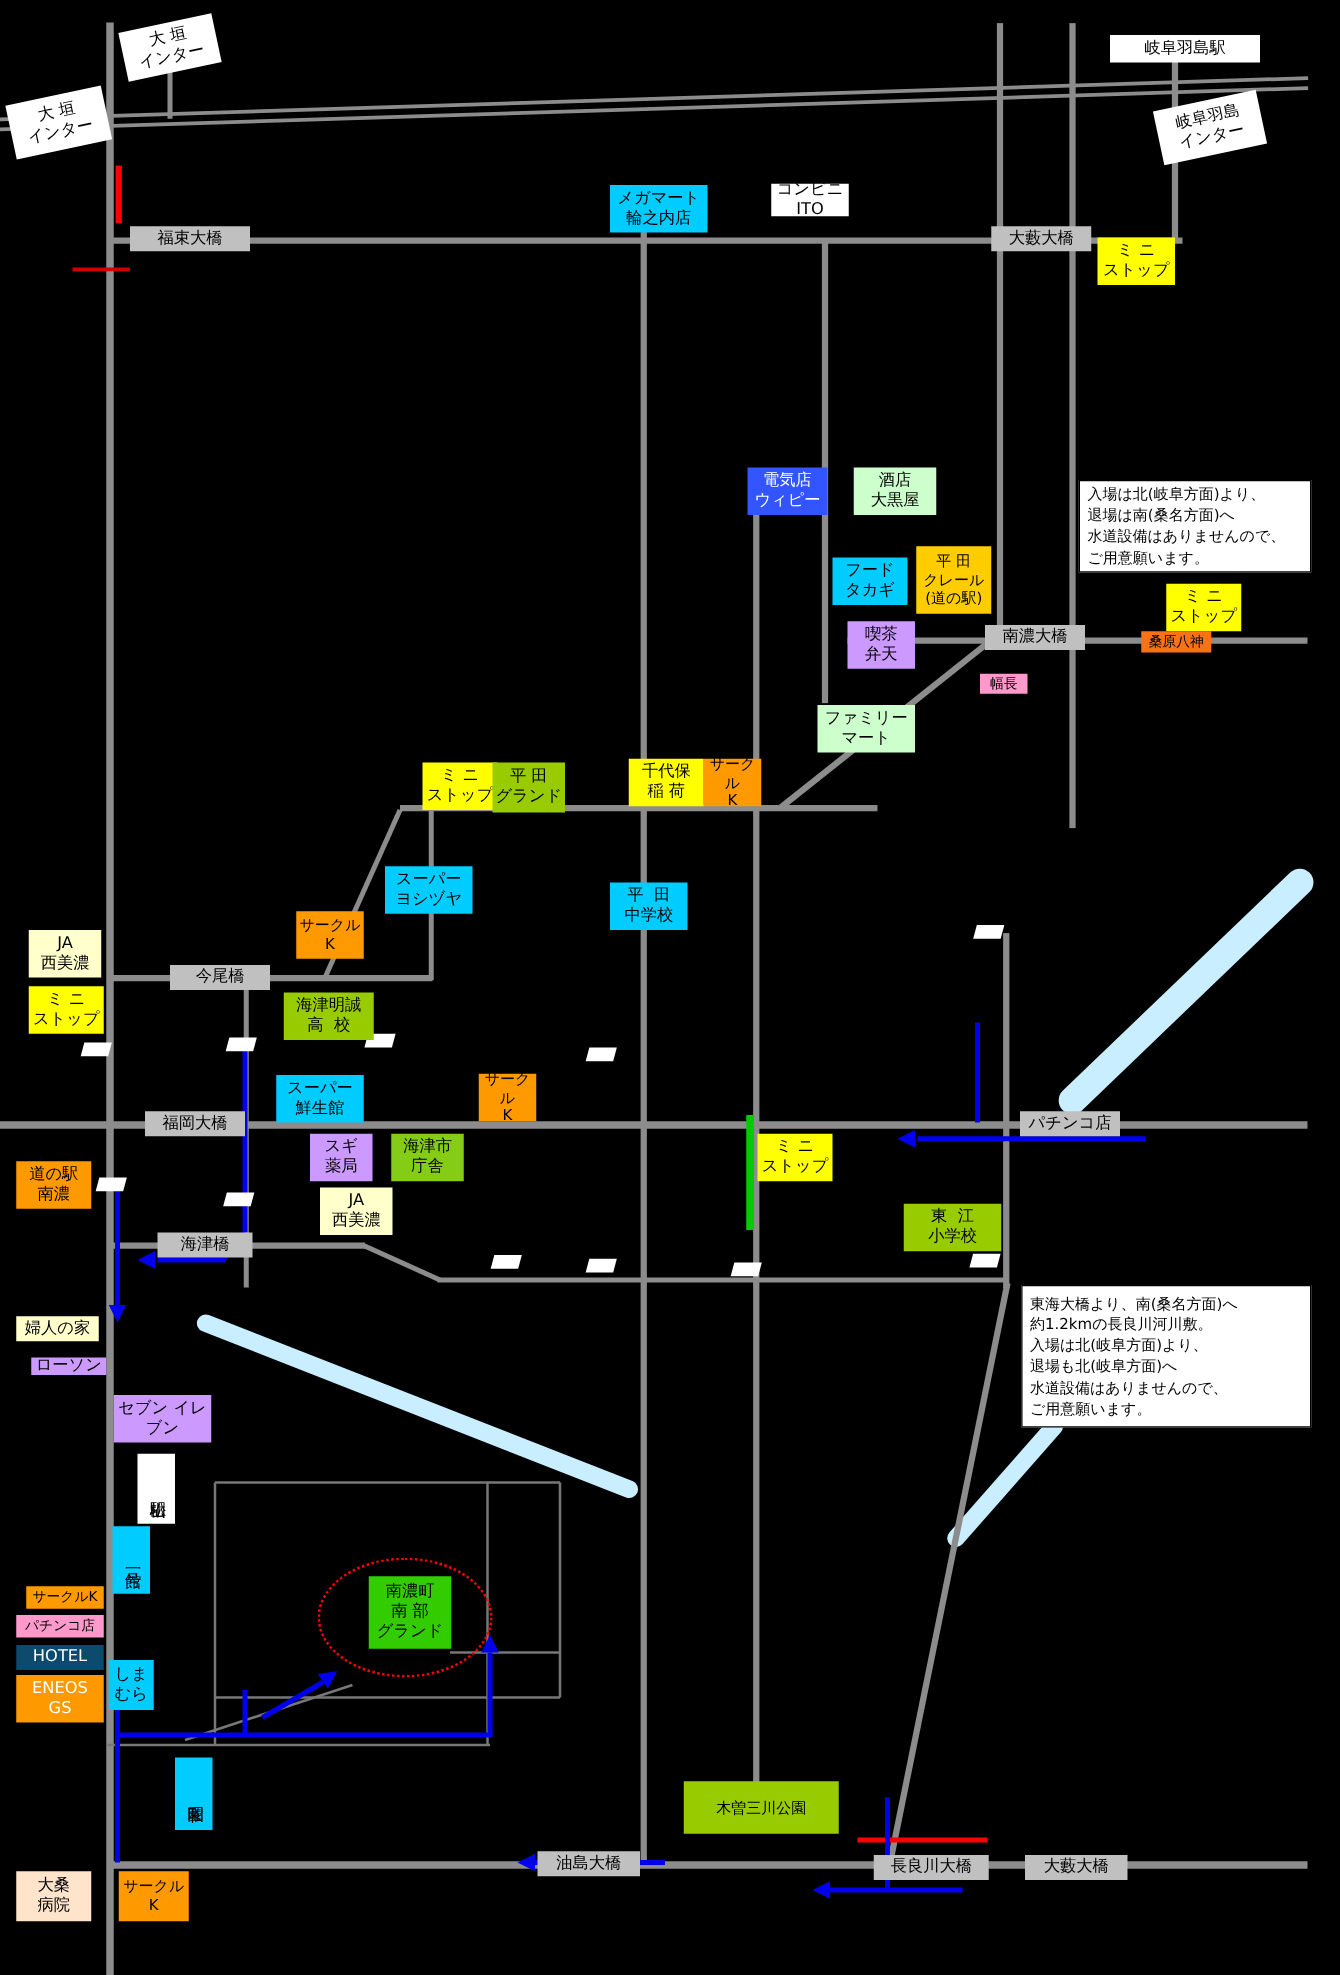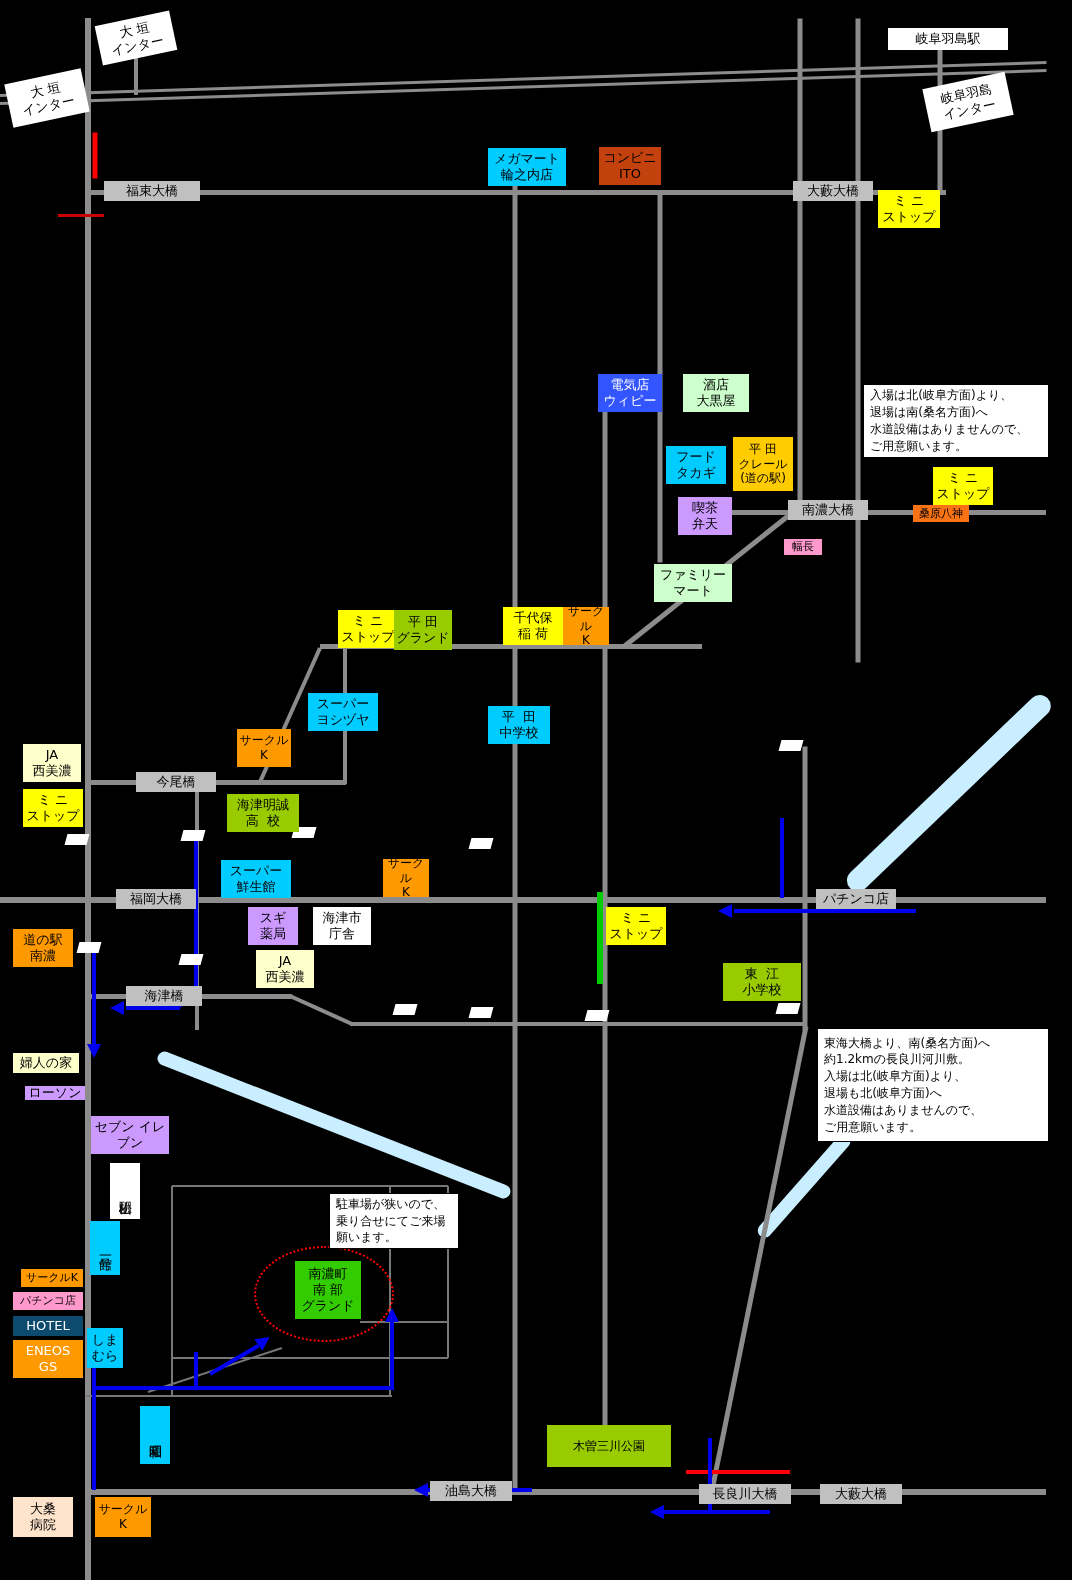--- a/index.html
+++ b/index.html
@@ -103,21 +103,21 @@
       <div class="map-label" style="left: 98px; top: 18px; width: 76px; height: 40px; background: rgb(255, 255, 255); transform: rotate(-12deg);">大 垣
 インター</div>
       <div class="map-label" style="left: 888px; top: 28px; width: 120px; height: 22px; background: rgb(255, 255, 255);">岐阜羽島駅</div>
       <div class="map-label" style="left: 8px; top: 76px; width: 78px; height: 44px; background: rgb(255, 255, 255); transform: rotate(-12deg);">大 垣
 インター</div>
       <div class="map-label" style="left: 926px; top: 80px; width: 84px; height: 44px; background: rgb(255, 255, 255); transform: rotate(-12deg);">岐阜羽島
 インター</div>
       <div class="map-label" style="left: 104px; top: 181px; width: 96px; height: 20px; background: rgb(192, 192, 192);">福束大橋</div>
       <div class="map-label" style="left: 488px; top: 148px; width: 78px; height: 38px; background: rgb(0, 204, 255);">メガマート
 輪之内店</div>
-      <div class="map-label" style="left: 599px; top: 147px; width: 62px; height: 38px; background: #c2410c;">コンビニ
+      <div class="map-label" style="left: 617px; top: 147px; width: 62px; height: 26px; background: #ffffff;">コンビニ
 ITO</div>
       <div class="map-label" style="left: 793px; top: 181px; width: 80px; height: 20px; background: rgb(192, 192, 192);">大藪大橋</div>
       <div class="map-label" style="left: 878px; top: 190px; width: 62px; height: 38px; background: rgb(255, 255, 0);">ミ ニ
 ストップ</div>
       <div class="map-label" style="left: 598px; top: 374px; width: 64px; height: 38px; background: rgb(51, 85, 255); color: rgb(255, 255, 255);">電気店
 ウィピー</div>
       <div class="map-label" style="left: 683px; top: 374px; width: 66px; height: 38px; background: rgb(204, 255, 204);">酒店
 大黒屋</div>
       <div class="map-label" style="left: 666px; top: 446px; width: 60px; height: 38px; background: rgb(0, 204, 255);">フード
 タカギ</div>
@@ -159,21 +159,21 @@
       <div class="map-label" style="left: 227px; top: 794px; width: 72px; height: 38px; background: rgb(153, 204, 0);">海津明誠
 高  校</div>
       <div class="map-label" style="left: 221px; top: 860px; width: 70px; height: 38px; background: rgb(0, 204, 255);">スーパー
 鮮生館</div>
       <div class="map-label" style="left: 383px; top: 859px; width: 46px; height: 38px; background: rgb(255, 153, 0); font-size: 12px;">サークル
 K</div>
       <div class="map-label" style="left: 116px; top: 889px; width: 80px; height: 20px; background: rgb(192, 192, 192);">福岡大橋</div>
       <div class="map-label" style="left: 816px; top: 889px; width: 80px; height: 20px; background: rgb(192, 192, 192);">パチンコ店</div>
       <div class="map-label" style="left: 248px; top: 907px; width: 50px; height: 38px; background: rgb(204, 153, 255);">スギ
 薬局</div>
-      <div class="map-label" style="left: 313px; top: 907px; width: 58px; height: 38px; background: #ffffff;">海津市
+      <div class="map-label" style="left: 313px; top: 907px; width: 58px; height: 38px; background: #84cc16;">海津市
 庁舎</div>
       <div class="map-label" style="left: 606px; top: 907px; width: 60px; height: 38px; background: rgb(255, 255, 0);">ミ ニ
 ストップ</div>
       <div class="map-label" style="left: 13px; top: 929px; width: 60px; height: 38px; background: rgb(255, 153, 0);">道の駅
 南濃</div>
       <div class="map-label" style="left: 256px; top: 950px; width: 58px; height: 38px; background: rgb(255, 255, 204);">JA
 西美濃</div>
       <div class="map-label" style="left: 723px; top: 963px; width: 78px; height: 38px; background: rgb(153, 204, 0);">東  江
 小学校</div>
       <div class="map-label" style="left: 126px; top: 986px; width: 76px; height: 20px; background: rgb(192, 192, 192);">海津橋</div>
@@ -181,23 +181,20 @@
 約1.2kmの長良川河川敷。
 入場は北(岐阜方面)より、
 退場も北(岐阜方面)へ
 水道設備はありませんので、
 ご用意願います。</div>
       <div class="map-label" style="left: 13px; top: 1053px; width: 66px; height: 20px; background: rgb(255, 255, 204);">婦人の家</div>
       <div class="map-label" style="left: 13px; top: 1086px; width: 60px; height: 14px; background: rgb(204, 153, 255); margin-left: 12px;">ローソン</div>
       <div class="map-label" style="left: 91px; top: 1116px; width: 78px; height: 38px; background: rgb(204, 153, 255);">セブン イレ
 ブン</div>
       <div class="map-label vertical" style="left: 110px; top: 1163px; width: 30px; height: 56px; background: rgb(255, 255, 255);">松山駅</div>
-      <div class="map-label note" style="left: 329px; top: 1193px; width: 130px; height: 56px; background: rgb(255, 255, 255); font-size: 12px;">駐車場が狭いので、
-乗り合せにてご来場
-願います。</div>
       <div class="map-label vertical" style="left: 90px; top: 1221px; width: 30px; height: 54px; background: rgb(0, 204, 255);">一号館</div>
       <div class="map-label" style="left: 295px; top: 1261px; width: 66px; height: 58px; background: rgb(51, 204, 0);">南濃町
 南 部
 グランド</div>
       <div class="map-label" style="left: 21px; top: 1269px; width: 62px; height: 18px; background: rgb(255, 153, 0); font-size: 11px;">サークルK</div>
       <div class="map-label" style="left: 13px; top: 1292px; width: 70px; height: 18px; background: rgb(255, 153, 204); font-size: 11px;">パチンコ店</div>
       <div class="map-label" style="left: 87px; top: 1291px; width: 36px; height: 40px; background: rgb(0, 204, 255); margin-top: 37px;">しま
 むら</div>
       <div class="map-label" style="left: 13px; top: 1316px; width: 70px; height: 20px; background: #0c4a6e; color: rgb(255, 255, 255);">HOTEL</div>
       <div class="map-label" style="left: 13px; top: 1340px; width: 70px; height: 38px; background: rgb(255, 153, 0); color: rgb(255, 255, 255);">ENEOS

